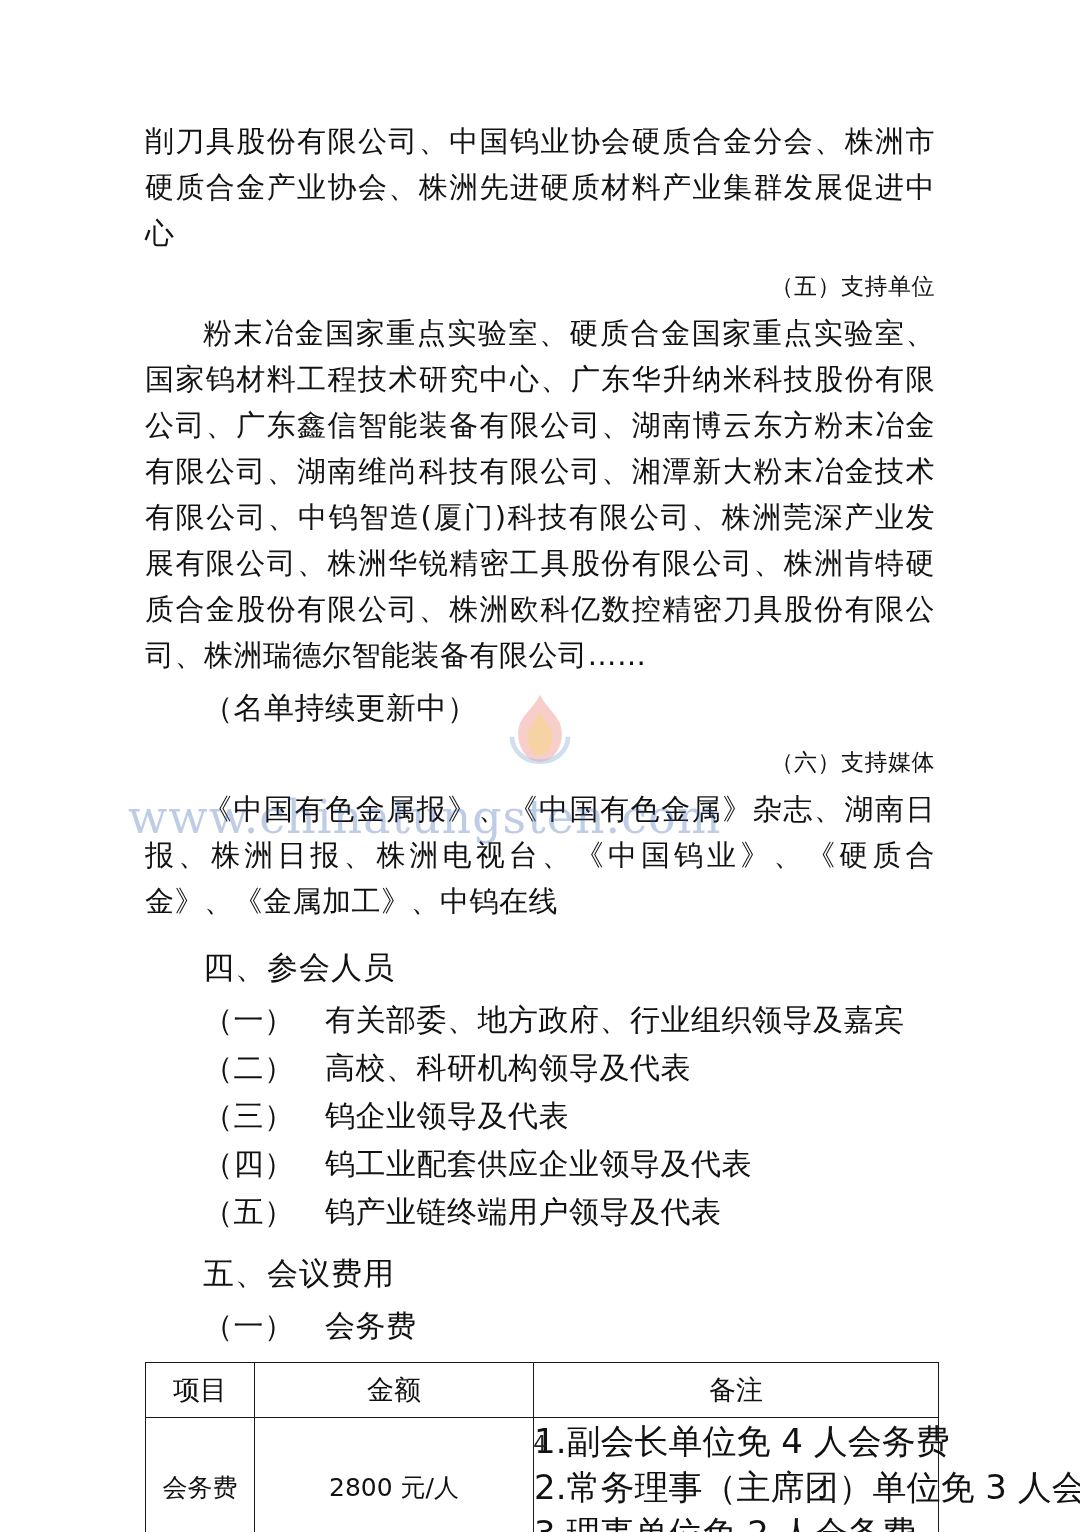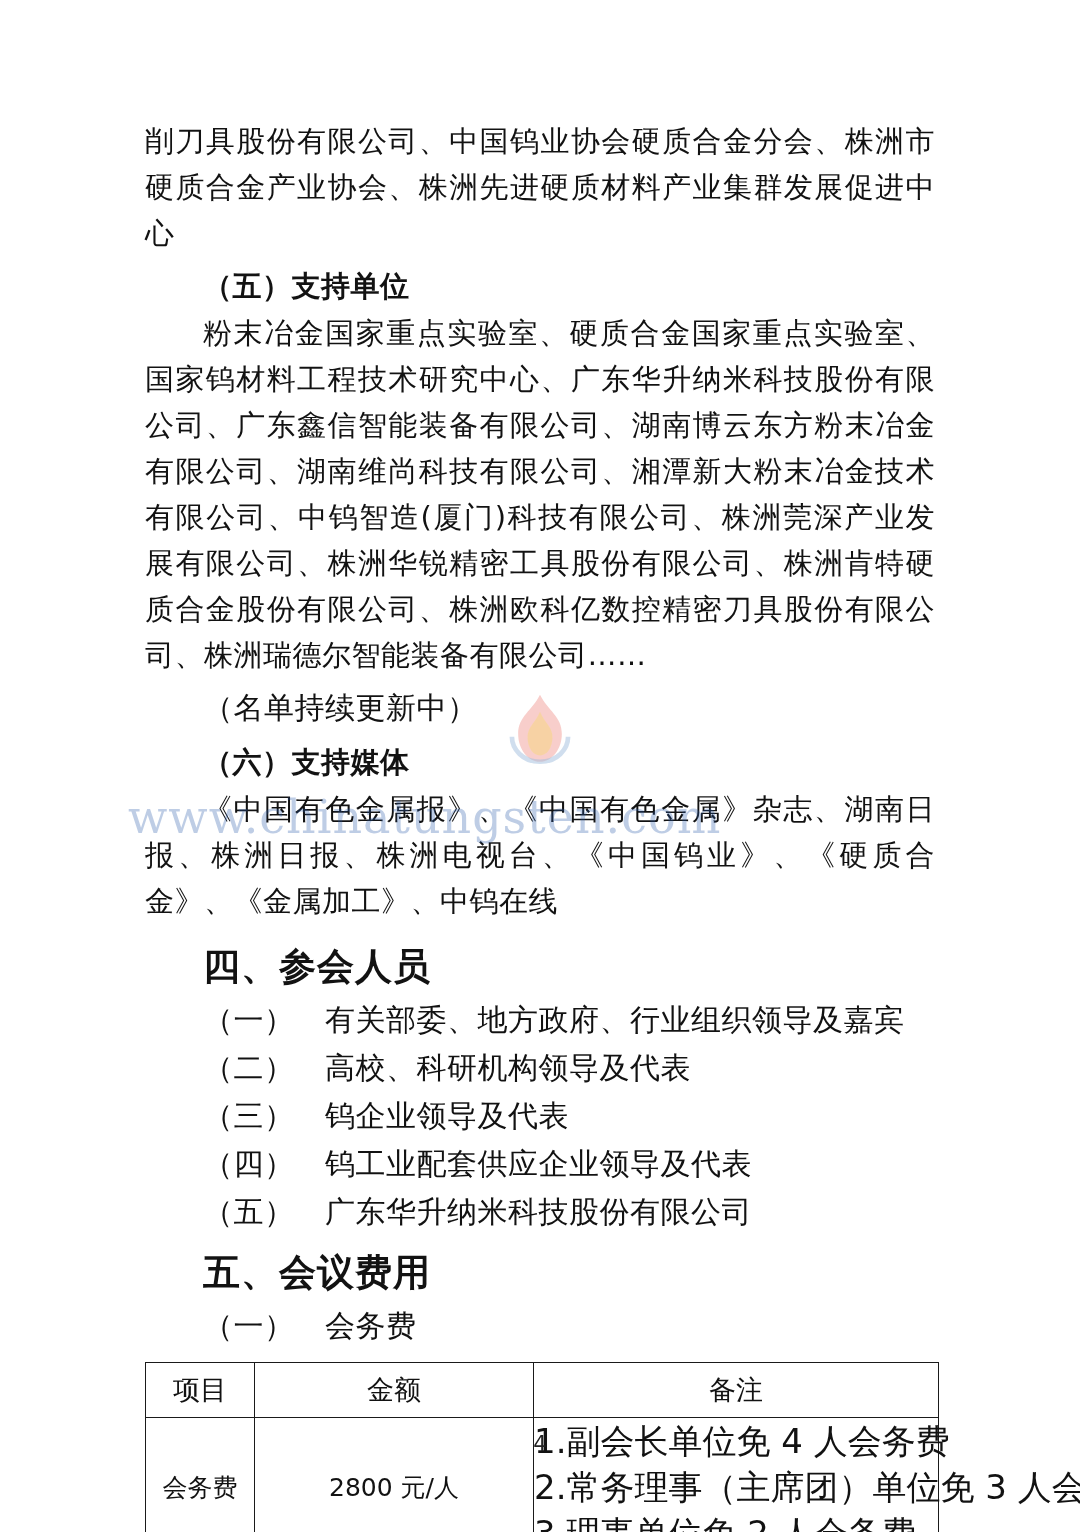--- a/index.html
+++ b/index.html
@@ -30,31 +30,32 @@
     color: #121212;
   }
   .body-text {
     text-align: justify;
     text-justify: inter-ideograph;
   }
   .indent2 {
     text-indent: 58px;
   }
   .heading {
-    font-weight: bold;
-    text-indent: 58px;
-    font-size: 37px;
+    font-weight: normal;
+    text-indent: 58px;
+    font-size: 31px;
     line-height: 46px;
     letter-spacing: 1px;
   }
   .sub-heading {
-    font-weight: bold;
-    text-indent: 58px;
-    font-size: 29px;
+    font-weight: normal;
+    text-indent: 58px;
+    font-size: 23px;
     line-height: 48px;
+    text-align: right;
   }
   .list-line {
     text-indent: 58px;
     font-size: 30px;
     line-height: 48px;
     white-space: pre;
   }
   .gap-s { height: 6px; }
   .gap-m { height: 14px; }
   .gap-l { height: 20px; }
@@ -153,21 +154,21 @@
     <p class="body-text indent2">《中国有色金属报》、《中国有色金属》杂志、湖南日报、株洲日报、株洲电视台、《中国钨业》、《硬质合金》、《金属加工》、中钨在线</p>
 
     <div class="gap-l"></div>
     <p class="heading">四、参会人员</p>
 
     <div class="gap-s"></div>
     <p class="list-line">（一）　有关部委、地方政府、行业组织领导及嘉宾</p>
     <p class="list-line">（二）　高校、科研机构领导及代表</p>
     <p class="list-line">（三）　钨企业领导及代表</p>
     <p class="list-line">（四）　钨工业配套供应企业领导及代表</p>
-    <p class="list-line">（五）　广东华升纳米科技股份有限公司</p>
+    <p class="list-line">（五）　钨产业链终端用户领导及代表</p>
 
     <div class="gap-m"></div>
     <p class="heading">五、会议费用</p>
 
     <div class="gap-s"></div>
     <p class="list-line">（一）　会务费</p>
 
     <table class="fee">
       <thead>
         <tr>

